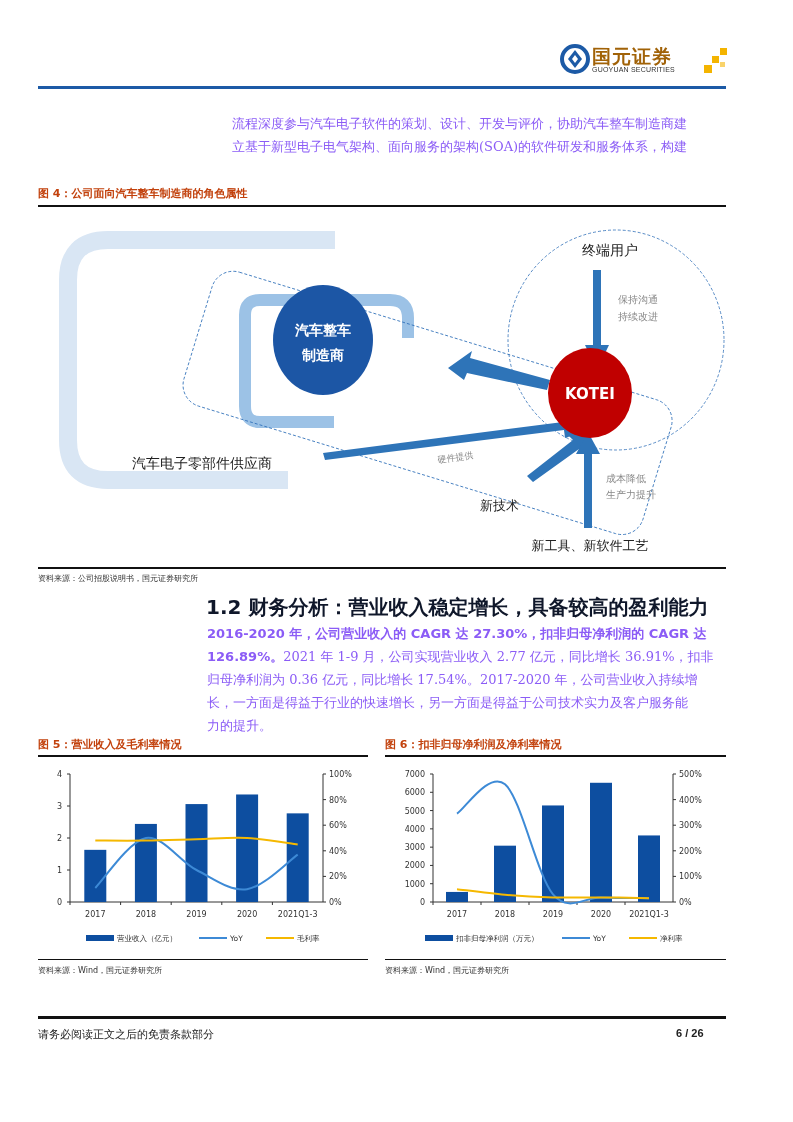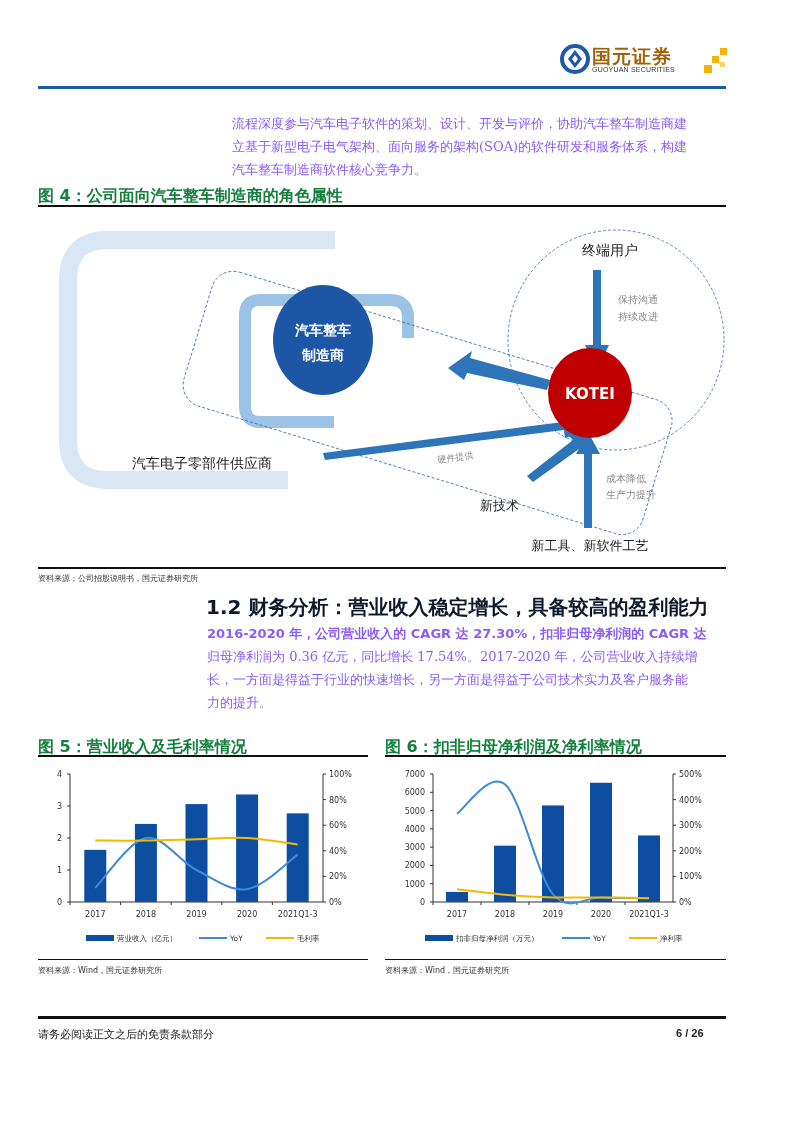--- a/index.html
+++ b/index.html
@@ -3,21 +3,21 @@
 <meta charset="utf-8">
 <style>
   html,body{margin:0;padding:0;background:#fff;}
   body{width:793px;height:1122px;position:relative;font-family:"DejaVu Sans",sans-serif;color:#222;overflow:hidden;}
   .abs{position:absolute;}
   .topline{left:38px;top:86px;width:688px;height:3px;background:#1c5aa6;}
   .logo{left:560px;top:42px;width:170px;height:40px;}
   .logo-cn{left:592px;top:44px;font-size:19px;font-weight:bold;color:#a16207;letter-spacing:1px;font-family:"DejaVu Sans",sans-serif;}
   .logo-en{left:592px;top:66px;font-size:7px;color:#333;font-family:"Liberation Sans",sans-serif;letter-spacing:0.2px;}
   .para{font-family:"DejaVu Serif",serif;font-size:13px;line-height:23px;color:#8b5cf6;}
-  .fig-title{font-size:16px;font-weight:bold;color:#15803d;}
+  .fig-title{font-size:11px;font-weight:bold;color:#c2410c;}
   .rule{height:2px;background:#111;}
   .src{font-size:8px;color:#333;}
   .sec-title{font-size:20px;font-weight:bold;color:#0f172a;}
   .bold{font-weight:bold;font-family:"DejaVu Sans",sans-serif;}
   .footer-rule{left:38px;top:1016px;width:688px;height:3px;background:#111;}
   .footer-text{left:38px;top:1027px;font-size:11px;color:#222;font-family:"DejaVu Serif",serif;}
   .page-num{left:676px;top:1027px;font-size:11px;font-weight:bold;color:#222;font-family:"Liberation Sans",sans-serif;}
   svg text{font-family:"DejaVu Sans",sans-serif;}
 </style>
 </head>
@@ -36,21 +36,20 @@
     <rect x="20" y="14" width="5" height="5" fill="#f9d36a"></rect>
   </svg>
 </div>
 <div class="abs logo-cn">国元证券</div>
 <div class="abs logo-en">GUOYUAN SECURITIES</div>
 <div class="abs topline"></div>
 
 <div class="abs para" style="left:232px;top:112px;width:500px;">
   <div>流程深度参与汽车电子软件的策划、设计、开发与评价，协助汽车整车制造商建</div>
   <div>立基于新型电子电气架构、面向服务的架构(SOA)的软件研发和服务体系，构建</div>
-  <div>汽车整车制造商软件核心竞争力。</div>
 </div>
 
 <div class="abs fig-title" style="left:38px;top:186px;">图 4：公司面向汽车整车制造商的角色属性</div>
 <div class="abs rule" style="left:38px;top:205px;width:688px;"></div>
 
 <svg class="abs" style="left:38px;top:210px" width="700" height="355" viewBox="0 0 700 355">
 
   <path d="M297 30 L70 30 Q30 30 30 70 L30 230 Q30 270 70 270 L250 270" fill="none" stroke="#d9e6f4" stroke-width="18"></path>
 
   <path d="M370 128 L370 108 Q370 90 352 90 L222 90 Q207 90 207 105 L207 196 Q207 212 222 212 L296 212" fill="none" stroke="#9cc2e6" stroke-width="12"></path>
@@ -92,20 +91,21 @@
   <text x="552" y="340" fill="#222" font-size="13" text-anchor="middle">新工具、新软件工艺</text>
 </svg>
 
 <div class="abs rule" style="left:38px;top:567px;width:688px;"></div>
 <div class="abs src" style="left:38px;top:573px;">资料来源：公司招股说明书，国元证券研究所</div>
 
 <div class="abs sec-title" style="left:206px;top:594px;">1.2 财务分析：营业收入稳定增长，具备较高的盈利能力</div>
 
 <div class="abs para" style="left:207px;top:622px;width:525px;font-size:13px;">
   <div><span class="bold">2016-2020 年，公司营业收入的 CAGR 达 27.30%，扣非归母净利润的 CAGR 达</span><span></span></div>
+  <div><span class="bold">126.89%。</span><span>2021 年 1-9 月，公司实现营业收入 2.77 亿元，同比增长 36.91%，扣非</span></div>
   <div><span class="bold"></span><span>归母净利润为 0.36 亿元，同比增长 17.54%。2017-2020 年，公司营业收入持续增</span></div>
   <div><span class="bold"></span><span>长，一方面是得益于行业的快速增长，另一方面是得益于公司技术实力及客户服务能</span></div>
   <div><span class="bold"></span><span>力的提升。</span></div>
 </div>
 
 <div class="abs fig-title" style="left:38px;top:737px;">图 5：营业收入及毛利率情况</div>
 <div class="abs rule" style="left:38px;top:755px;width:330px;"></div>
 <svg class="abs" id="chart5" style="left:38px;top:762px" width="330" height="190">
     <line x1="32" y1="12" x2="32" y2="140" stroke="#333" stroke-width="1"></line>
     <line x1="285" y1="12" x2="285" y2="140" stroke="#333" stroke-width="1"></line>

